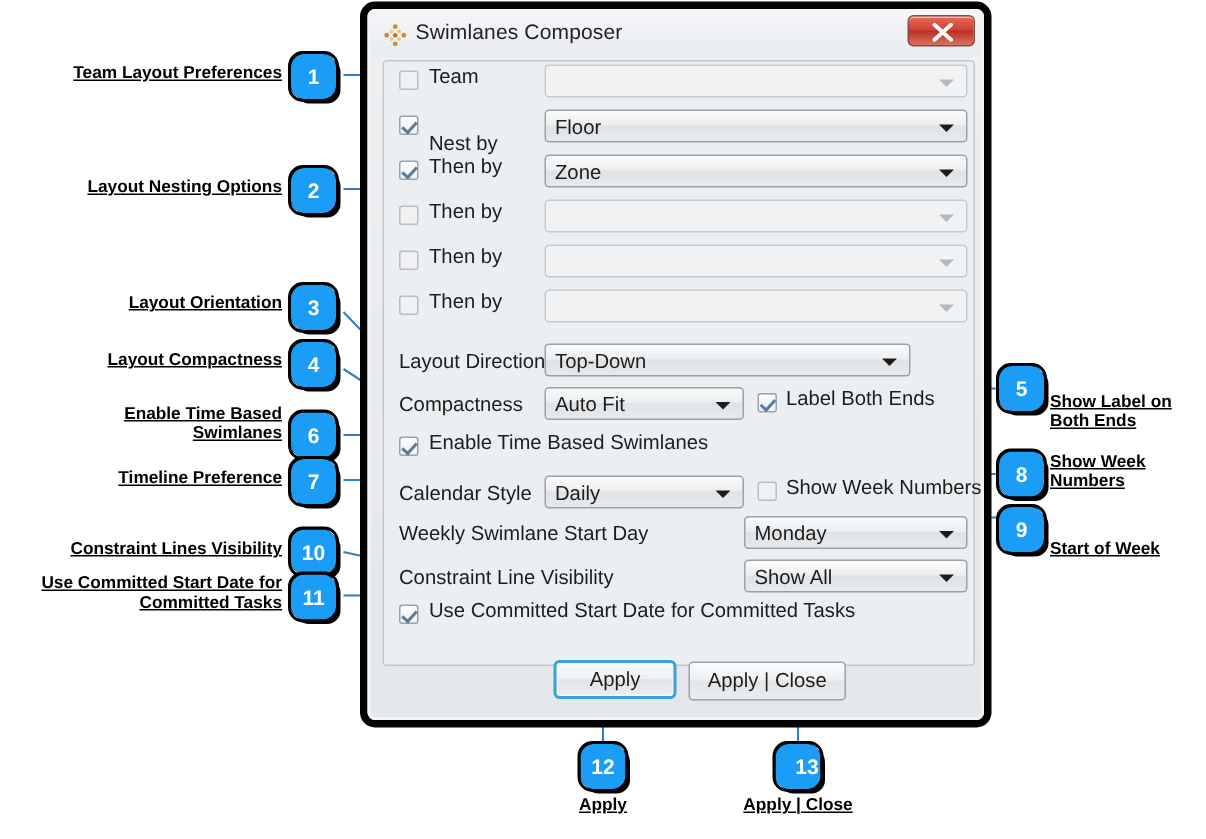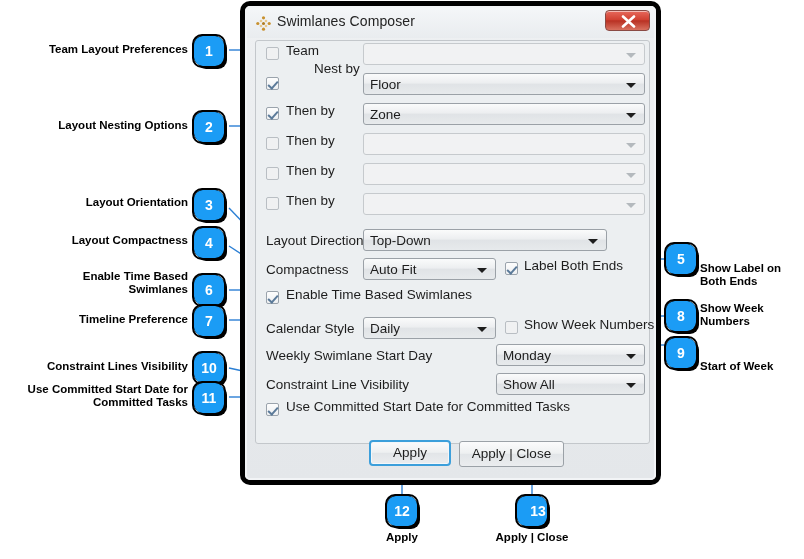--- a/index.html
+++ b/index.html
@@ -145,20 +145,21 @@
 
   
   .ann-label {
     position: absolute;
     font-family: "Liberation Sans Narrow", "Liberation Sans", sans-serif;
     font-weight: bold;
     font-size: 11.5px;
     color: #000;
     line-height: 13px;
     white-space: pre-line;
+    text-decoration: underline;
   }
   .ann-label.right-al { text-align: right; }
   .ann-label.left-al  { text-align: left; }
   .ann-label.center-al{ text-align: center; }
 
   .badge {
     position: absolute;
     width: 30px; height: 30px;
     border-radius: 9px;
     background: #1b9cf5;
@@ -237,21 +238,21 @@
       <div class="panel">
 
         <div class="cb dis" style="left:10px; top:6px;"></div>
         <div class="lbl" style="left:30px; top:2px;">Team</div>
         <div class="combo disabled empty" style="left:107px; top:2px; width:282px;">
           <span class="ctext"></span>
           <span class="arrow"></span>
         </div>
 
         <div class="cb checked" style="left:10px; top:36px;"></div>
-        <div class="lbl" style="left:30px; top:20px;margin-left:28px;">Nest by</div>
+        <div class="lbl" style="left:30px; top:47px;">Nest by</div>
         <div class="combo" style="left:107px; top:32px; width:282px;">
           <span class="ctext">Floor</span>
           <span class="arrow"></span>
         </div>
 
         <div class="cb checked" style="left:10px; top:66px;"></div>
         <div class="lbl" style="left:30px; top:62px;">Then by</div>
         <div class="combo" style="left:107px; top:62px; width:282px;">
           <span class="ctext">Zone</span>
           <span class="arrow"></span>

